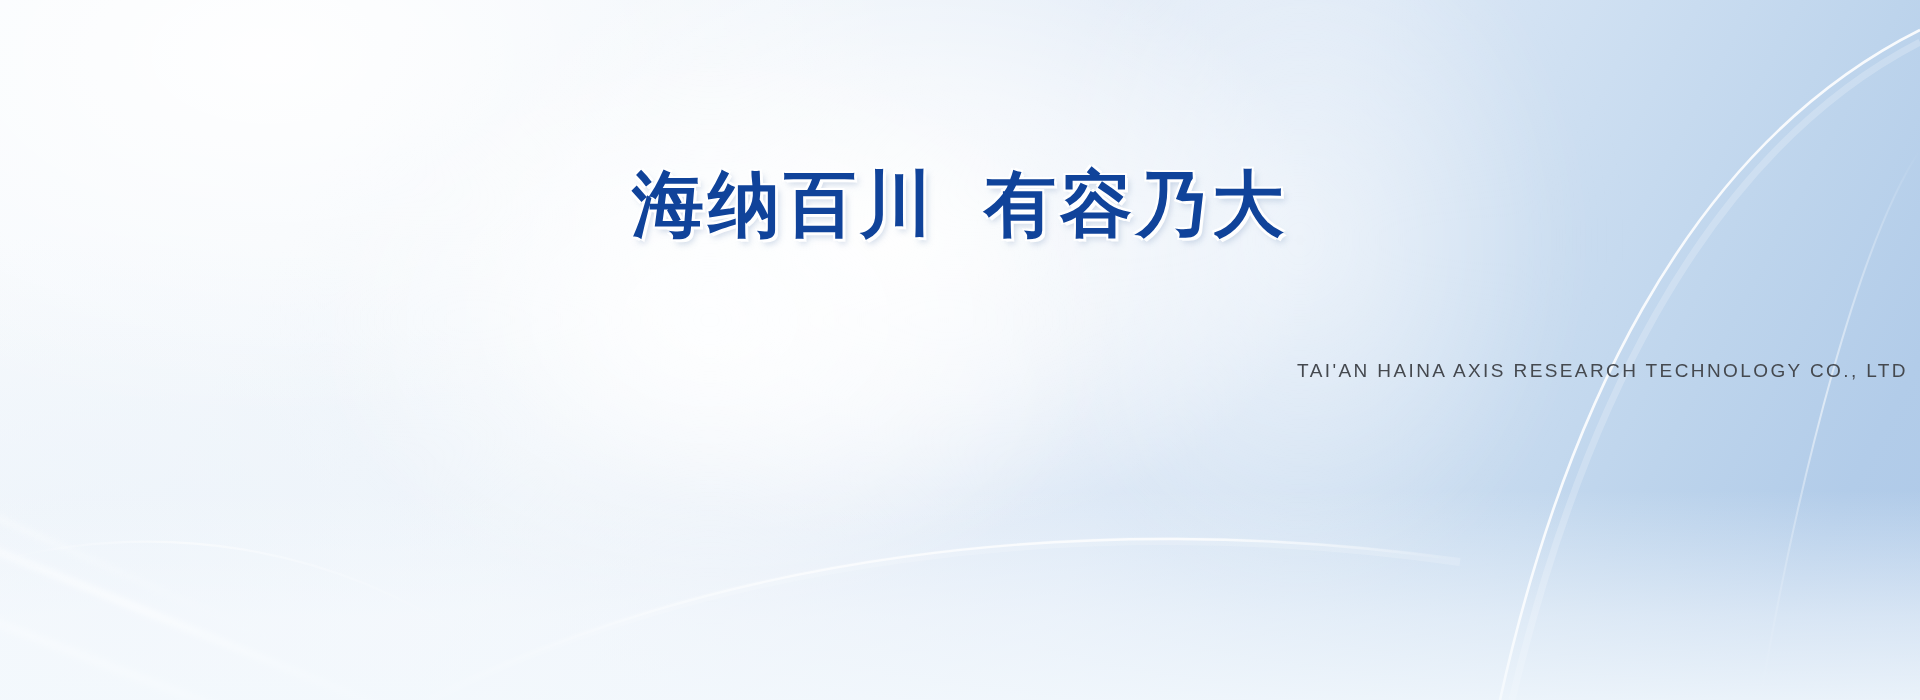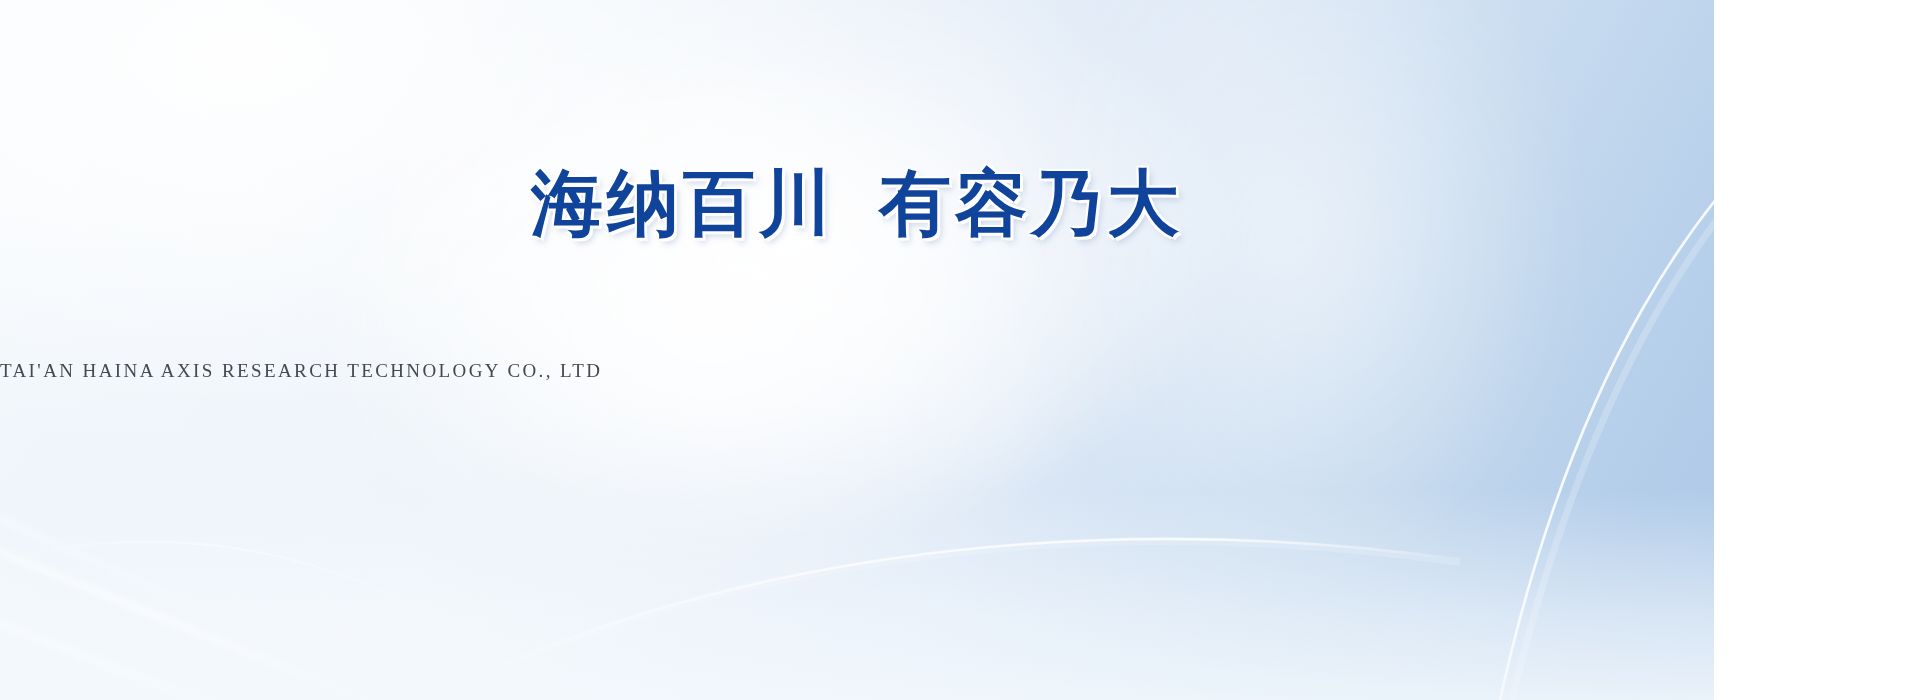--- a/index.html
+++ b/index.html
@@ -2,24 +2,24 @@
 <html><head>
 <meta charset="utf-8">
 <style>
   html, body {
     margin: 0;
     padding: 0;
     background: #ffffff;
   }
   #banner {
     position: relative;
-    width: 1714px;
+    width: 1920px;
     height: 700px;
     overflow: hidden;
-    font-family: Liberation Serif, serif;
+    font-family: Liberation Sans, sans-serif;
     background:
       
       radial-gradient(ellipse 620px 420px at 46% 34%, rgba(255,255,255,0.95) 0%, rgba(255,255,255,0.55) 38%, rgba(255,255,255,0.0) 72%),
       
       radial-gradient(ellipse 900px 520px at 14% 8%, rgba(255,255,255,0.92) 0%, rgba(255,255,255,0.0) 70%),
       
       radial-gradient(ellipse 780px 520px at 6% 88%, rgba(236,243,250,0.95) 0%, rgba(255,255,255,0.0) 74%),
       
       linear-gradient(118deg,
         #f7fafd 0%,
@@ -106,21 +106,21 @@
     font-size: 30px;
     font-weight: 700;
     letter-spacing: 2px;
     color: #17181c;
     white-space: pre;
   }
   .subtitle-en {
     position: absolute;
     left: 0; right: 12px;
     top: 360px;
-    text-align: left;
+    text-align: right;
     font-size: 19px;
     font-weight: 400;
     letter-spacing: 2.4px;
     color: #45494f;
     white-space: pre;
   }
 </style>
 </head>
 <body>
 

